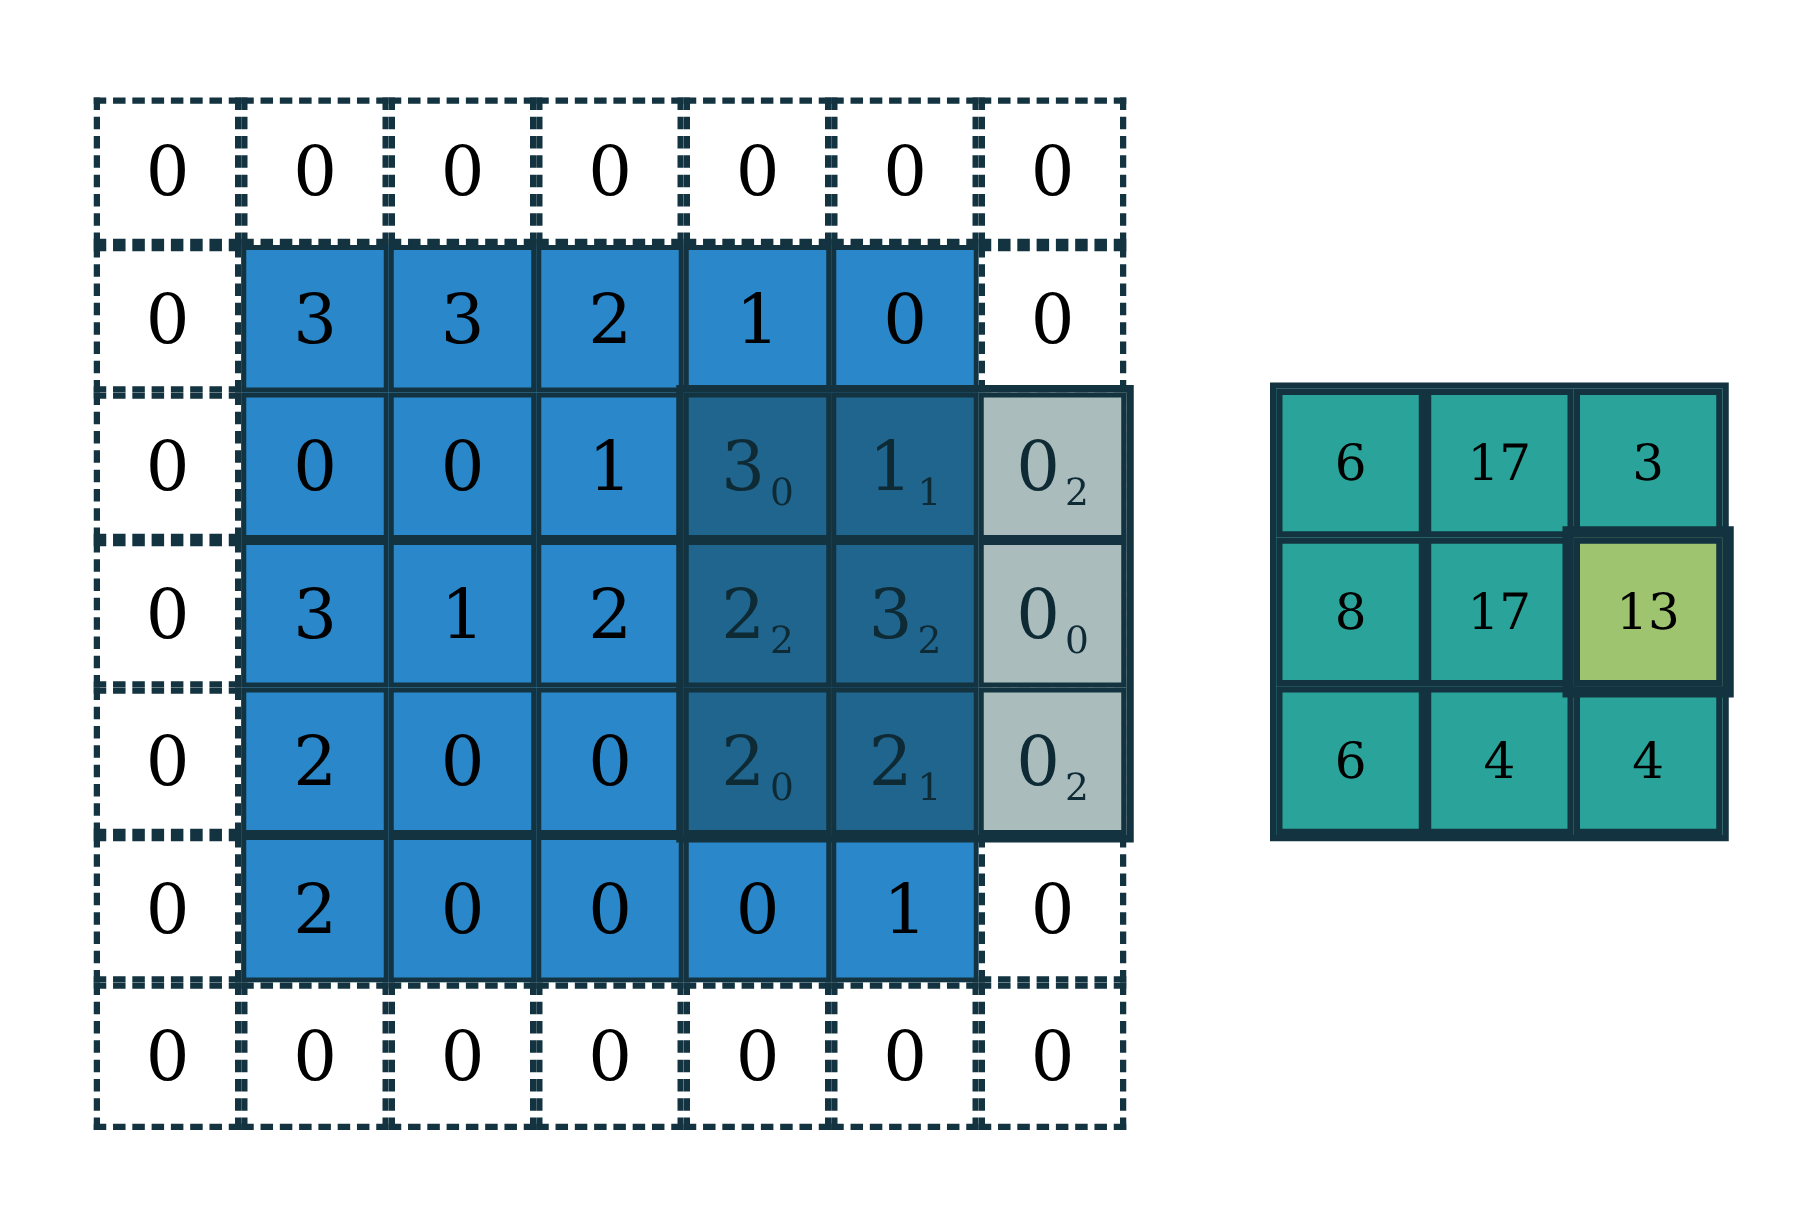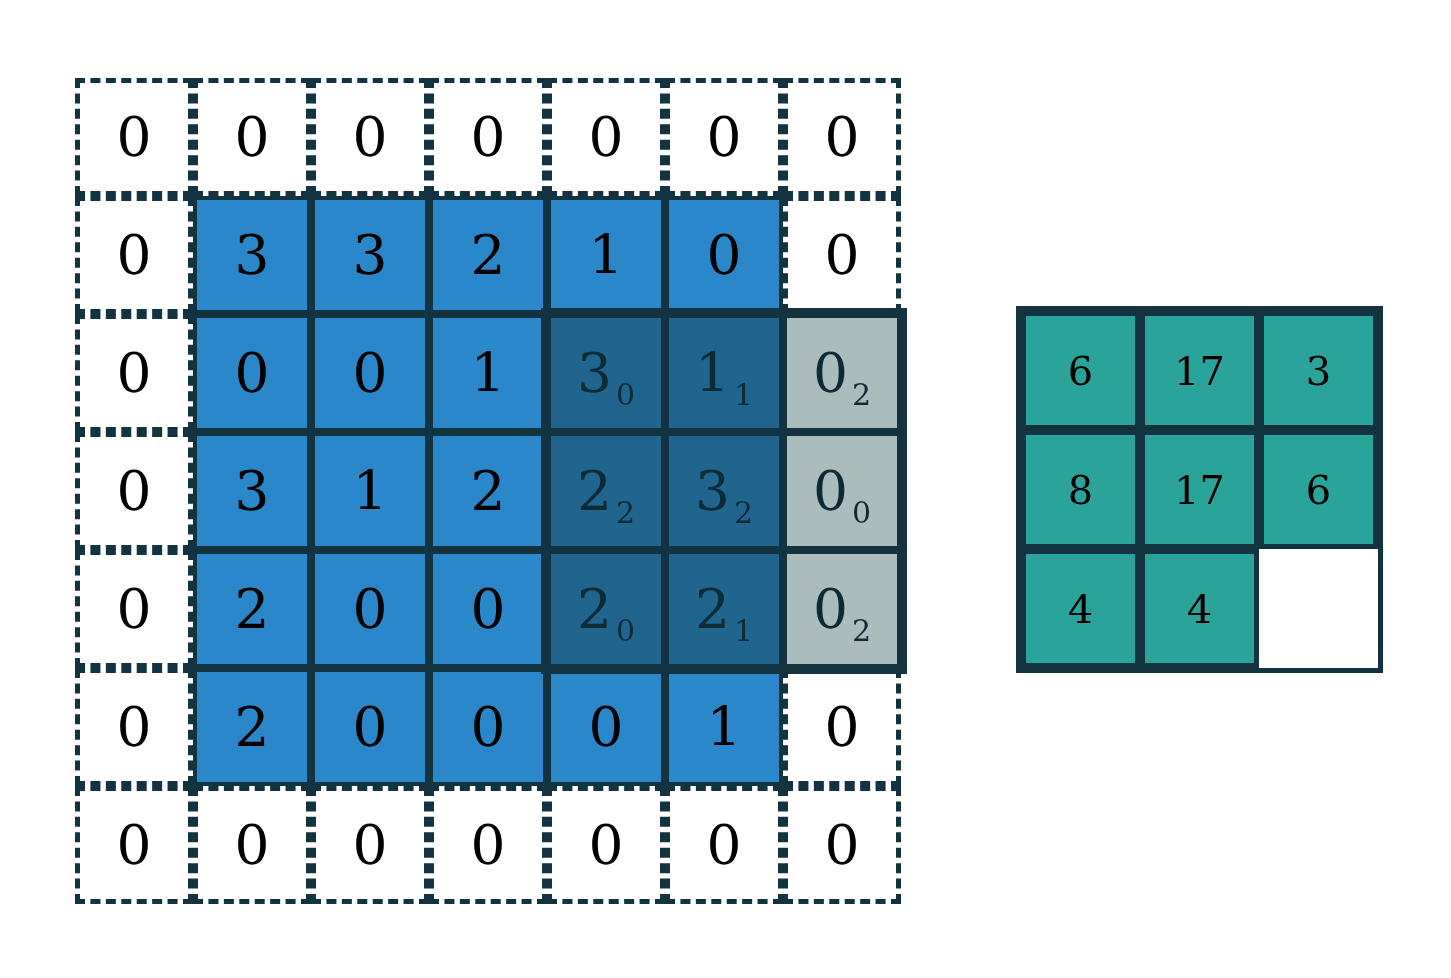--- a/index.html
+++ b/index.html
@@ -263,20 +263,23 @@
       </div>
       <div class="ocell">
         <span class="num">3</span>
       </div>
       <div class="ocell">
         <span class="num">8</span>
       </div>
       <div class="ocell">
         <span class="num">17</span>
       </div>
+      <div class="ocell highlight">
+        <span class="num">13</span>
+      </div>
       <div class="ocell">
         <span class="num">6</span>
       </div>
       <div class="ocell">
         <span class="num">4</span>
       </div>
       <div class="ocell">
         <span class="num">4</span>
       </div>
     </div>

